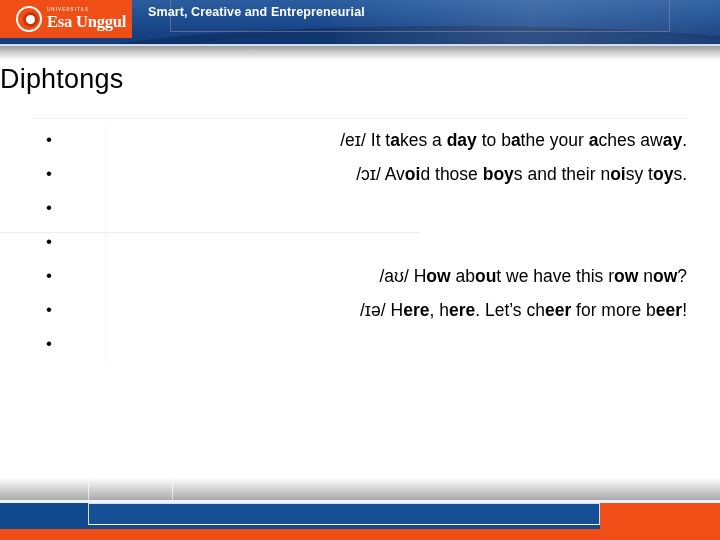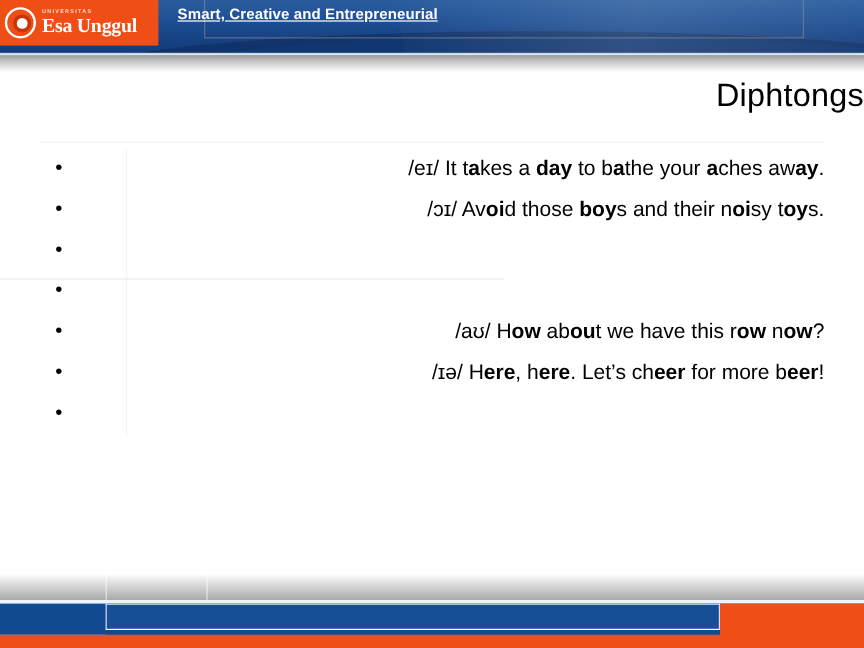--- a/index.html
+++ b/index.html
@@ -74,21 +74,21 @@
 
   
   .logo-block {
     position: absolute;
     left: 0; top: 0;
     width: 132px;
     height: 38px;
     background: #f04e17;
     display: flex;
     align-items: center;
-    padding-left: 4px;
+    padding-left: 16px;
     z-index: 5;
   }
   .logo-mark {
     position: relative;
     width: 26px; height: 26px;
     border-radius: 50%;
     border: 2px solid #ffffff;
     flex: 0 0 auto;
     overflow: hidden;
     background: #f04e17;
@@ -133,37 +133,36 @@
 
   .tagline {
     position: absolute;
     left: 148px; top: 5px;
     font-size: 12.5px;
     font-weight: bold;
     color: #ffffff;
     letter-spacing: 0.1px;
     z-index: 6;
     white-space: nowrap;
-    text-decoration: underline;
   }
 
   
   .grey-band {
     position: absolute;
     left: 0; top: 46px;
     width: 720px; height: 14px;
     background: linear-gradient(180deg, #9b9b9b 0%, #c9c9c9 40%, #f2f2f2 88%, #ffffff 100%);
   }
 
   
   .title {
     position: absolute;
     left: 0; top: 64px;
     width: 720px;
-    text-align: right;
+    text-align: left;
     font-size: 27px;
     color: #000000;
     font-family: "Liberation Sans", sans-serif;
     letter-spacing: 0.2px;
   }
 
   
   .content {
     position: absolute;
     left: 33px; top: 118px;

